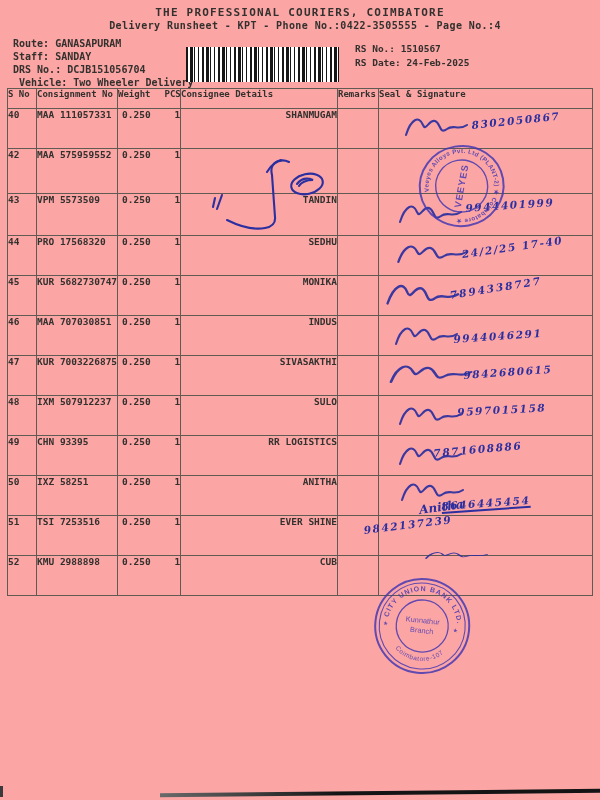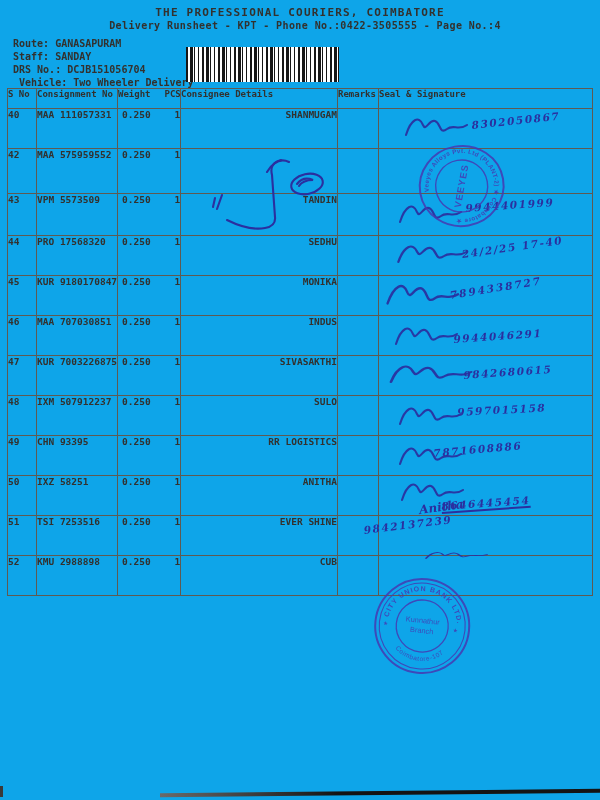--- a/index.html
+++ b/index.html
@@ -2,21 +2,21 @@
 <html><head>
 <meta charset="utf-8">
 <style>
   :root{
     --ink:#2b2f9f;
     --stamp:#4639b2;
     --line:#5f5a52;
     --txt:#33312e;
   }
   html,body{margin:0;padding:0;background:#ffffff;}
-  .page{position:relative;width:600px;height:800px;background:#0ea5e9;overflow:hidden;
+  .page{position:relative;width:600px;height:800px;background:#fca5a5;overflow:hidden;
         font-family:"DejaVu Sans Mono", monospace;color:var(--txt);}
   .doc-title{position:absolute;top:6px;left:0;width:100%;text-align:center;
              font-size:11px;font-weight:bold;letter-spacing:1.2px;}
   .doc-subtitle{position:absolute;top:20px;left:20px;width:570px;text-align:center;
                 font-size:10px;font-weight:bold;letter-spacing:0.4px;}
   .meta-left{position:absolute;left:13px;top:37px;font-size:10px;font-weight:bold;line-height:13px;}
   .meta-left .ln{white-space:pre;}
   .barcode{position:absolute;left:186px;top:47px;width:153px;height:35px;
     background:repeating-linear-gradient(90deg,#161616 0 2px,#fff 2px 4px,#161616 4px 7px,
       #fff 7px 8px,#161616 8px 9px,#fff 9px 12px,#161616 12px 13px,#fff 13px 16px);}
@@ -89,20 +89,24 @@
 
   <div class="meta-left">
     <div class="ln"><span>Route:</span> <span>GANASAPURAM</span></div>
     <div class="ln"><span>Staff:</span> <span>SANDAY</span></div>
     <div class="ln"><span>DRS No.:</span> <span>DCJB151056704</span></div>
     <div class="ln"> <span>Vehicle:</span> <span>Two Wheeler Delivery</span></div>
   </div>
 
   <div class="barcode"></div>
 
+  <div class="meta-right">
+    <div><span>RS No.:</span> <span>1510567</span></div>
+    <div><span>RS Date:</span> <span>24-Feb-2025</span></div>
+  </div>
 
   <table class="grid">
     <colgroup>
       <col style="width:29px">
         <col style="width:81px">
         <col style="width:63px">
       <col style="width:157px">
         <col style="width:41px">
         <col style="width:214px">
     </colgroup>
@@ -166,21 +170,21 @@
       <td class="c-sig">
         <svg class="squiggle" viewBox="0 0 70 26" preserveAspectRatio="none">
           <path d="M3,22 C8,6 16,2 20,12 C23,19 26,6 32,8 C38,10 36,22 44,16 C50,11 56,18 64,12"></path>
         </svg>
         <span class="ink-num">24/2/25 17-40</span>
 
       </td>
     </tr>
         <tr>
       <td class="c-sno">45</td>
-      <td class="c-cons">KUR 9180170847</td>
+      <td class="c-cons">KUR 5682730747</td>
       <td class="c-wt"><span class="wt">0.250</span><span class="pcs">1</span></td>
       <td class="c-det">MONIKA</td>
       <td class="c-rem"></td>
       <td class="c-sig">
         <svg class="squiggle" viewBox="0 0 70 26" preserveAspectRatio="none">
           <path d="M3,22 C8,6 16,2 20,12 C23,19 26,6 32,8 C38,10 36,22 44,16 C50,11 56,18 64,12"></path>
         </svg>
         <span class="ink-num">7894338727</span>
 
       </td>

